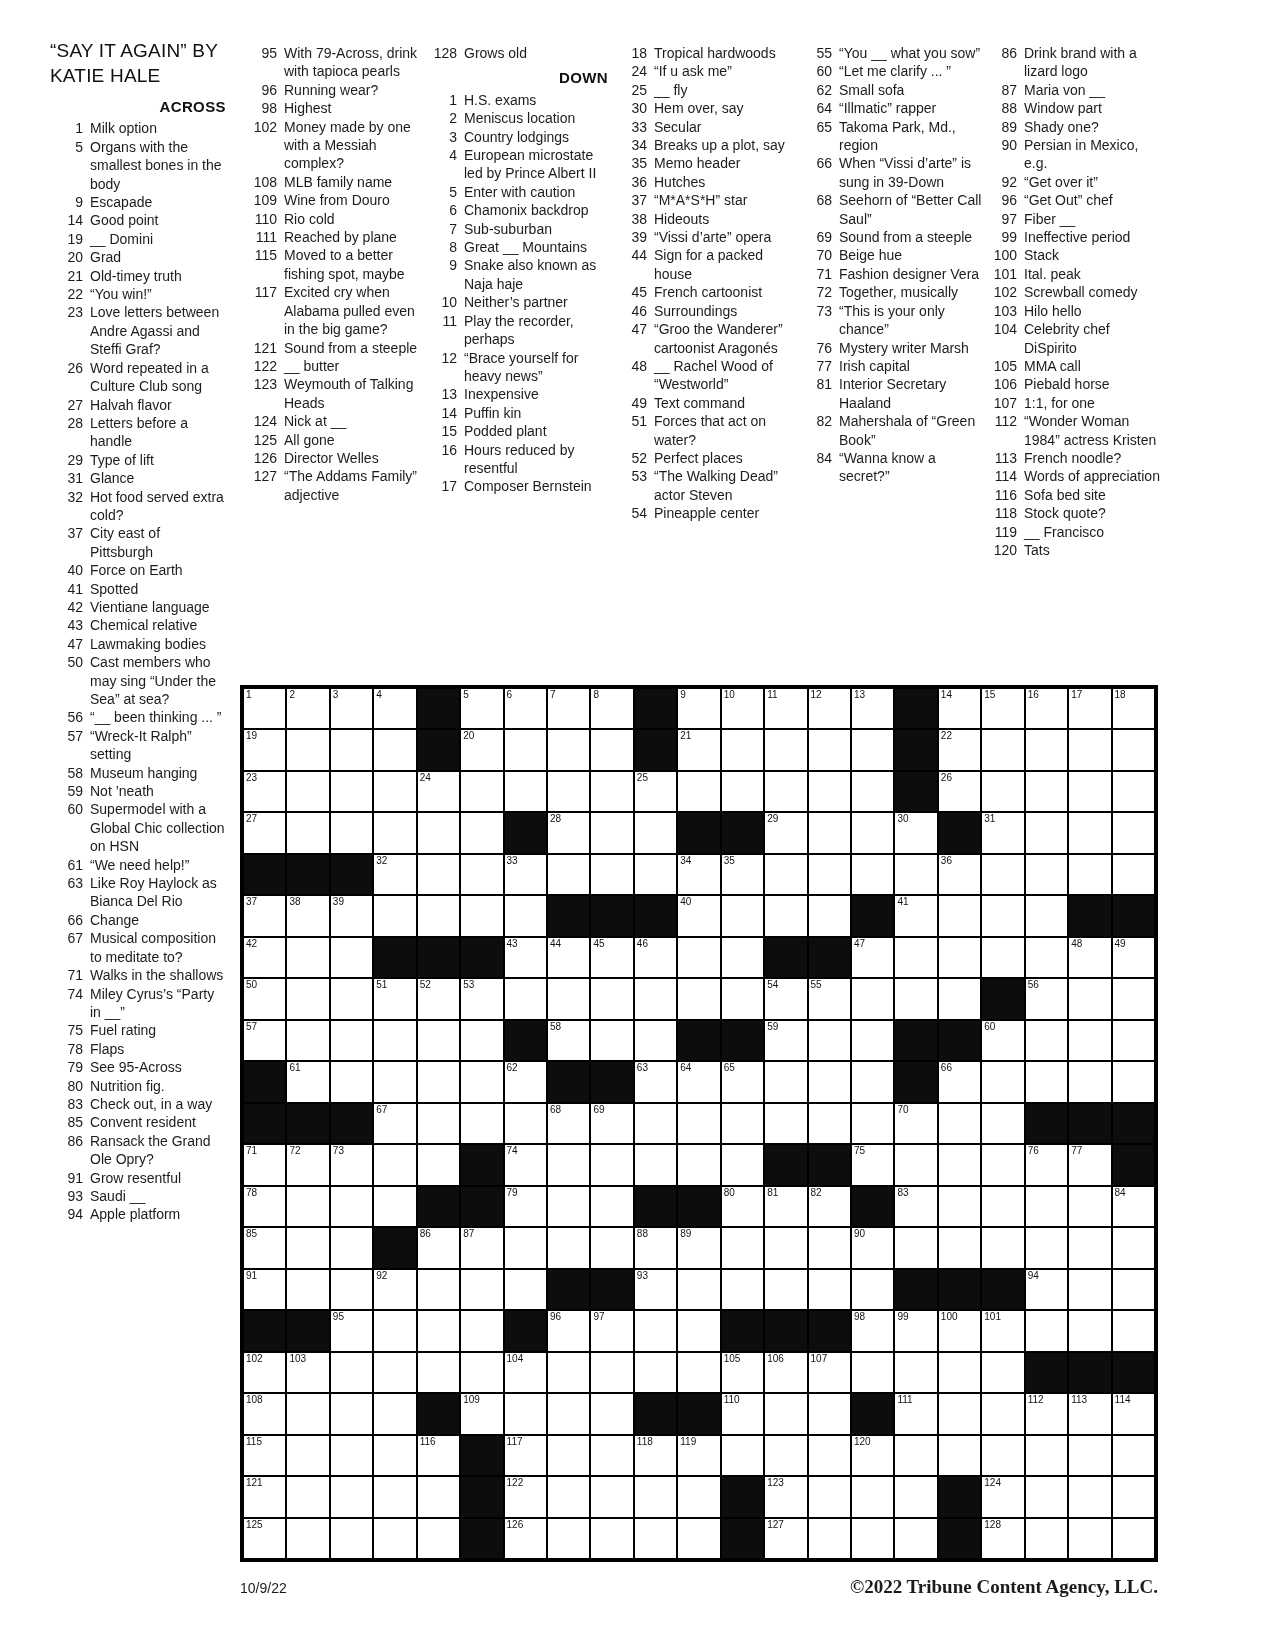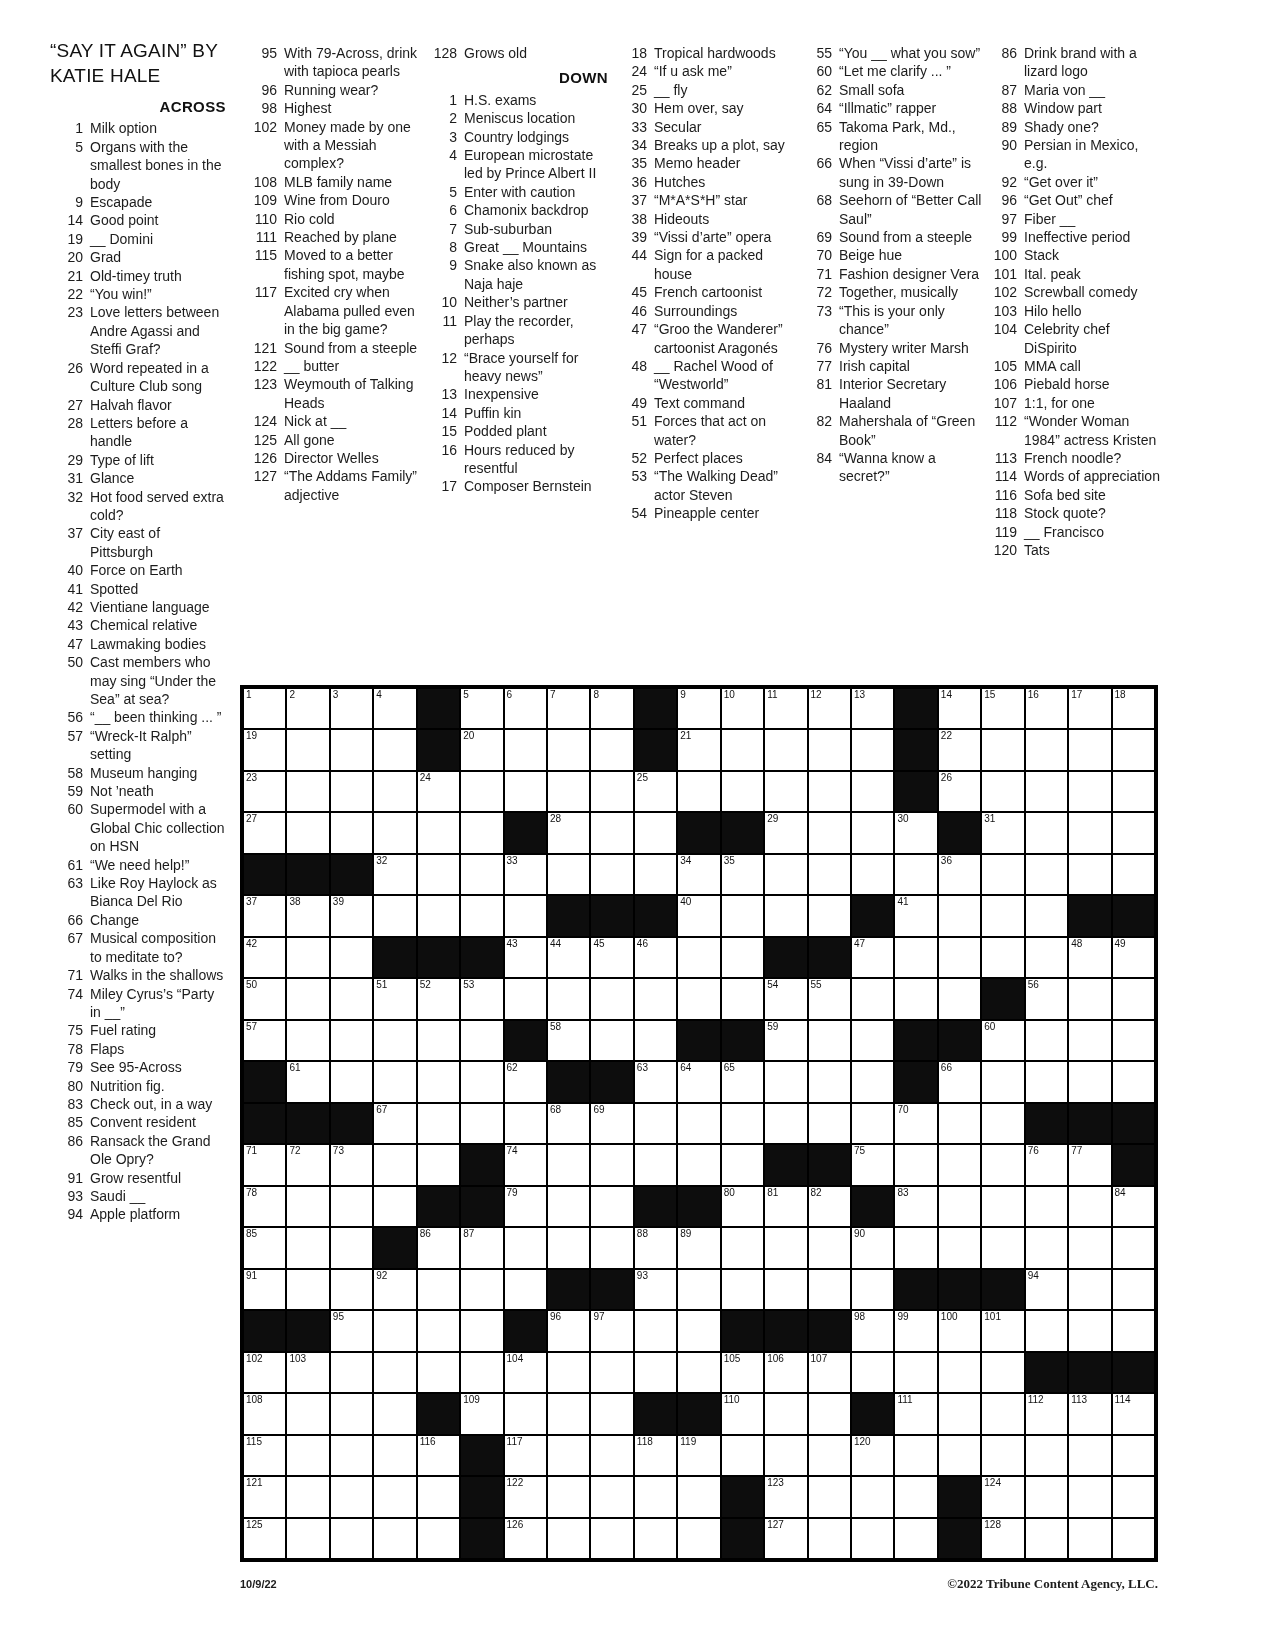--- a/index.html
+++ b/index.html
@@ -11,22 +11,22 @@
   .clue{display:flex;}
   .cnum{flex:none;width:33px;text-align:right;padding-right:7px;}
   .ctxt{flex:1;}
   #grid{position:absolute;left:240px;top:685px;width:918px;height:877px;display:grid;
         grid-template-columns:repeat(21,1fr);grid-template-rows:repeat(21,1fr);
         border:3px solid #000;box-sizing:border-box;background:#fff;}
   .cell{border:0.75px solid #000;position:relative;background:#fff;}
   .cell.blk{background:#0d0d0d;}
   .gnum{position:absolute;top:1px;left:2px;font-size:10px;line-height:10px;color:#111;}
   .footer{position:absolute;left:240px;top:1576px;width:918px;display:flex;justify-content:space-between;align-items:baseline;}
-  .date{font-weight:bold;font-size:11px;}
-  .copyright{font-family:"Liberation Serif",serif;font-weight:bold;font-size:13px;}
+  .date{font-weight:normal;font-size:14px;}
+  .copyright{font-family:"Liberation Serif",serif;font-weight:bold;font-size:19px;}
 </style>
 </head>
 <body>
 
 <div class="title">
   <div>“SAY IT AGAIN” BY</div>
   <div>KATIE HALE</div>
 </div>
 
 <div class="col" id="col0" style="left:50px;top:94px;width:176px">

